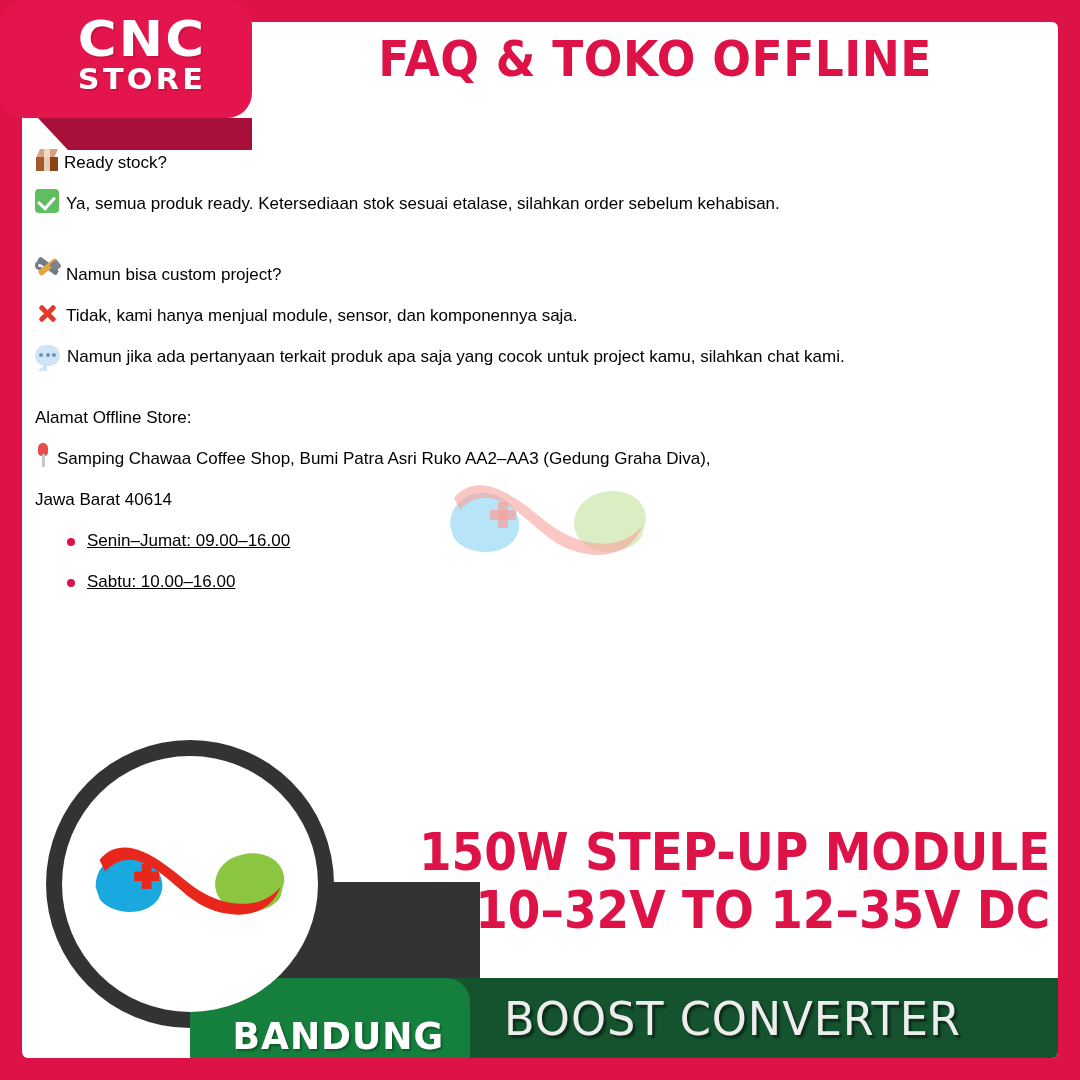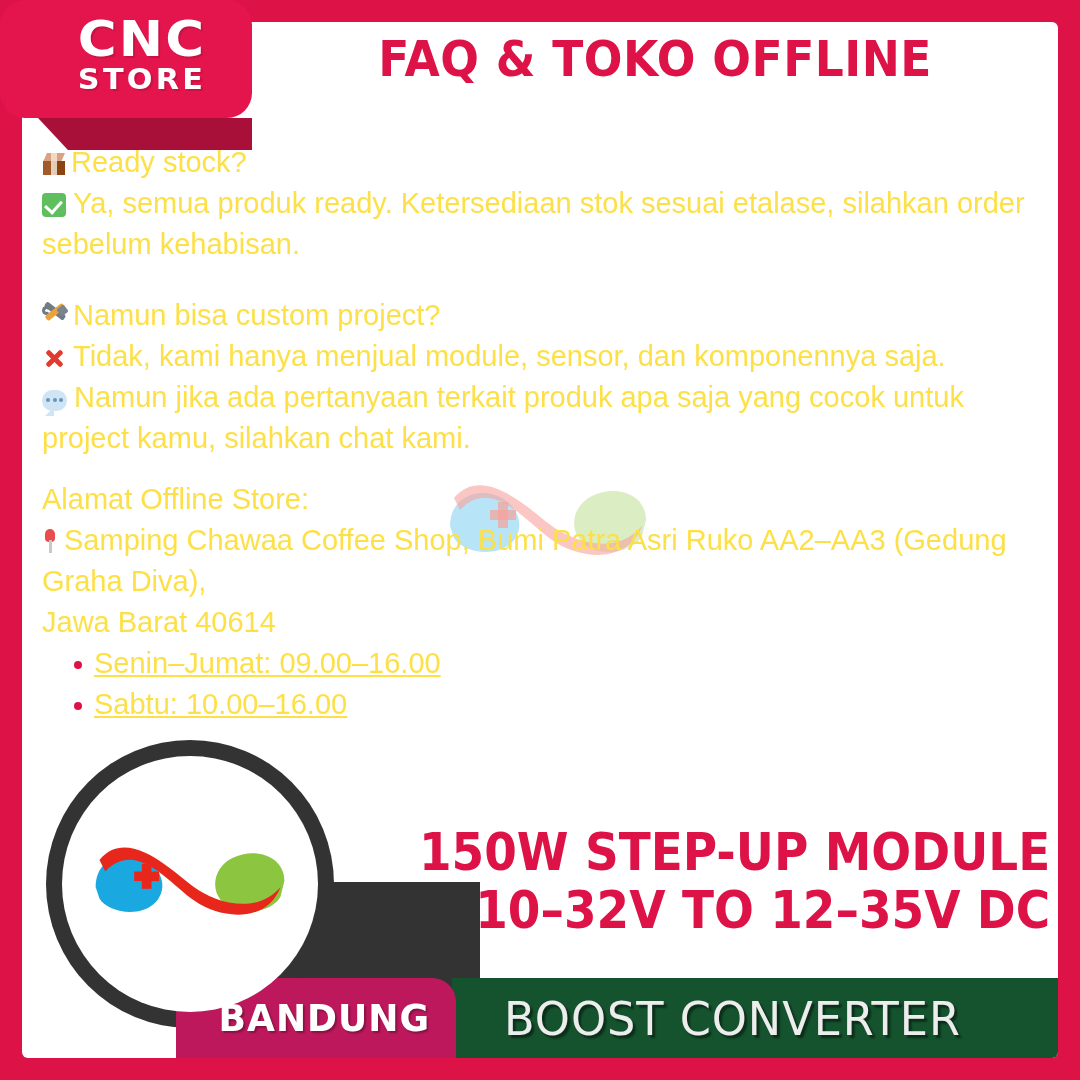--- a/index.html
+++ b/index.html
@@ -74,23 +74,23 @@
     transform:scaleX(.93);
     transform-origin:center;
     white-space:nowrap;
     z-index:4;
   }
 
   
   .content{
     position:absolute;
     left:22px; top:136px; right:22px; bottom:180px;
-    padding:6px 26px 0 20px;
-    color:#fde047;
-    font-size:29px;
+    padding:6px 26px 0 13px;
+    color:#000000;
+    font-size:17px;
     line-height:41px;
     z-index:3;
   }
   .content p{ margin:0; }
   .gap{ height:30px; }
   .gap-sm{ height:20px; }
 
   
   .ico{ display:inline-block; position:relative; vertical-align:-4px; }
   .ico-box{ width:24px; height:23px; margin-right:5px; }
@@ -195,26 +195,26 @@
     z-index:7;
   }
   .dark-ring-sq{
     position:absolute; left:190px; bottom:52px;
     width:290px; height:146px;
     background:#333333;
     z-index:6;
   }
 
   .badge-bandung{
-    position:absolute; left:176px; bottom:22px;
+    position:absolute; left:190px; bottom:22px;
     width:280px; height:80px;
-    background:#be185d;
+    background:#15803d;
     border-top-right-radius:24px;
     z-index:8;
-    display:flex; align-items:center; justify-content:flex-end;
+    display:flex; align-items:flex-end; justify-content:flex-end;
   }
   .badge-bandung span{
     margin-right:20px;
     color:#ffffff;
     font-family:"DejaVu Sans", sans-serif;
     font-weight:bold;
     font-size:38px;
     letter-spacing:1px;
     transform:scaleX(.95);
     text-shadow:2px 2px 2px rgba(0,0,0,.3);

